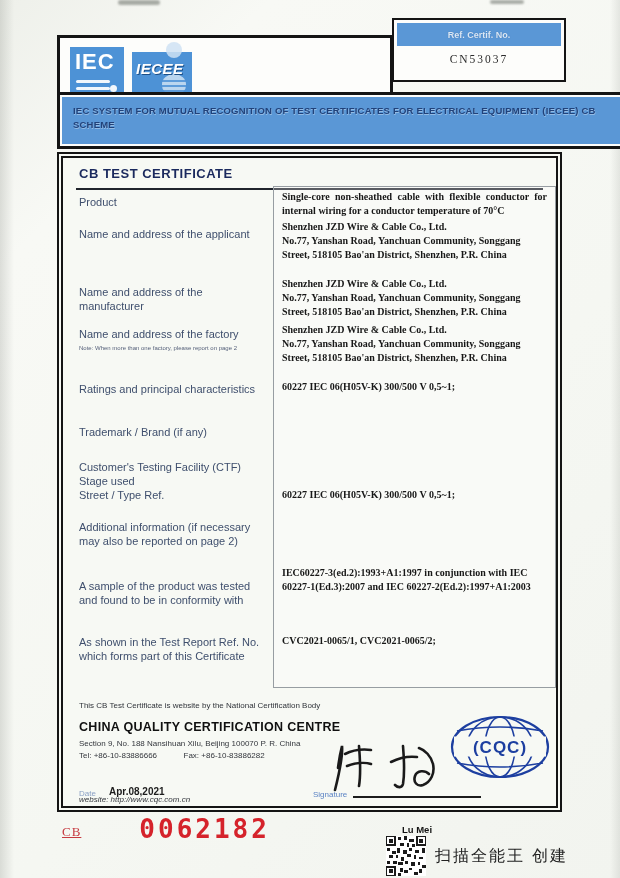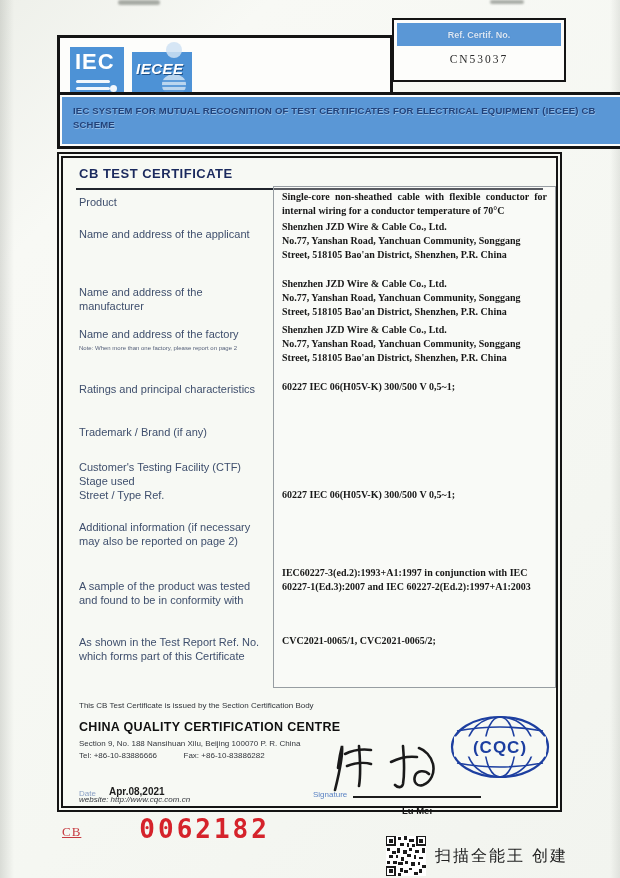--- a/index.html
+++ b/index.html
@@ -55,21 +55,21 @@
   .val{position:absolute;left:8px;right:8px;font-family:"Liberation Serif",serif;
     font-weight:bold;font-size:10px;color:#171717;line-height:1.4;}
   .just{text-align:justify;}
 
   
   .issued{position:absolute;left:16px;top:543px;font-size:8px;color:#30343a;}
   .org-name{position:absolute;left:16px;top:562px;font-size:12.5px;font-weight:bold;color:#101010;letter-spacing:.3px;}
   .org-line{position:absolute;left:16px;font-size:8px;color:#33363c;}
   .sig-label{position:absolute;left:250px;top:632px;font-size:8px;color:#5b83c4;}
   .sig-line{position:absolute;left:290px;top:638px;width:128px;border-top:2px solid #1c1c1c;}
-  .sig-name{position:absolute;left:290px;top:647px;width:128px;text-align:center;
+  .sig-name{position:absolute;left:290px;top:666px;width:128px;text-align:center;
     font-size:9.5px;font-weight:bold;color:#141414;}
   .date-label{position:absolute;left:16px;top:631px;font-size:8px;color:#8aa0c4;}
   .date-val{position:absolute;left:46px;top:628px;font-size:10px;font-weight:bold;color:#1c1c1c;}
   .cqc-logo{position:absolute;left:383px;top:556px;}
   .sig-scribble{position:absolute;left:258px;top:582px;}
 
   
   .cb-line{position:absolute;left:62px;top:814px;}
   .cb-prefix{font-family:"Liberation Serif",serif;font-size:13px;color:#c63a40;letter-spacing:1px;margin-right:10px;text-decoration:underline;}
   .cb-number{font-family:"DejaVu Sans Mono",monospace;font-size:26px;font-weight:bold;
@@ -137,21 +137,21 @@
       <div class="val" style="top:90px;">Shenzhen JZD Wire &amp; Cable Co., Ltd.</div>
       <div class="val" style="top:104px;">No.77, Yanshan Road, Yanchuan Community, Songgang Street, 518105 Bao'an District, Shenzhen, P.R. China</div>
       <div class="val" style="top:136px;">Shenzhen JZD Wire &amp; Cable Co., Ltd.</div>
       <div class="val" style="top:150px;">No.77, Yanshan Road, Yanchuan Community, Songgang Street, 518105 Bao'an District, Shenzhen, P.R. China</div>
       <div class="val" style="top:193px;">60227 IEC 06(H05V-K) 300/500 V 0,5~1;</div>
       <div class="val" style="top:301px;">60227 IEC 06(H05V-K) 300/500 V 0,5~1;</div>
       <div class="val" style="top:379px;">IEC60227-3(ed.2):1993+A1:1997 in conjunction with IEC 60227-1(Ed.3):2007 and IEC 60227-2(Ed.2):1997+A1:2003</div>
       <div class="val" style="top:447px;">CVC2021-0065/1, CVC2021-0065/2;</div>
     </div>
 
-    <div class="issued">This CB Test Certificate is issued by the Section Certification Body</div>
+    <div class="issued">This CB Test Certificate is website by the National Certification Body</div>
     <div class="org-name">CHINA QUALITY CERTIFICATION CENTRE</div>
     <div class="org-line" style="top:581px;">Section 9, No. 188 Nansihuan Xilu, Beijing 100070 P. R. China</div>
     <div class="org-line" style="top:593px;">
       <span>Tel: +86-10-83886666</span>
       <span style="display:inline-block;width:22px;"></span>
       <span>Fax: +86-10-83886282</span>
     </div>
     <div class="org-line" style="top:637px;font-style:italic;">website: http://www.cqc.com.cn</div>
 
     <div class="cqc-logo">

